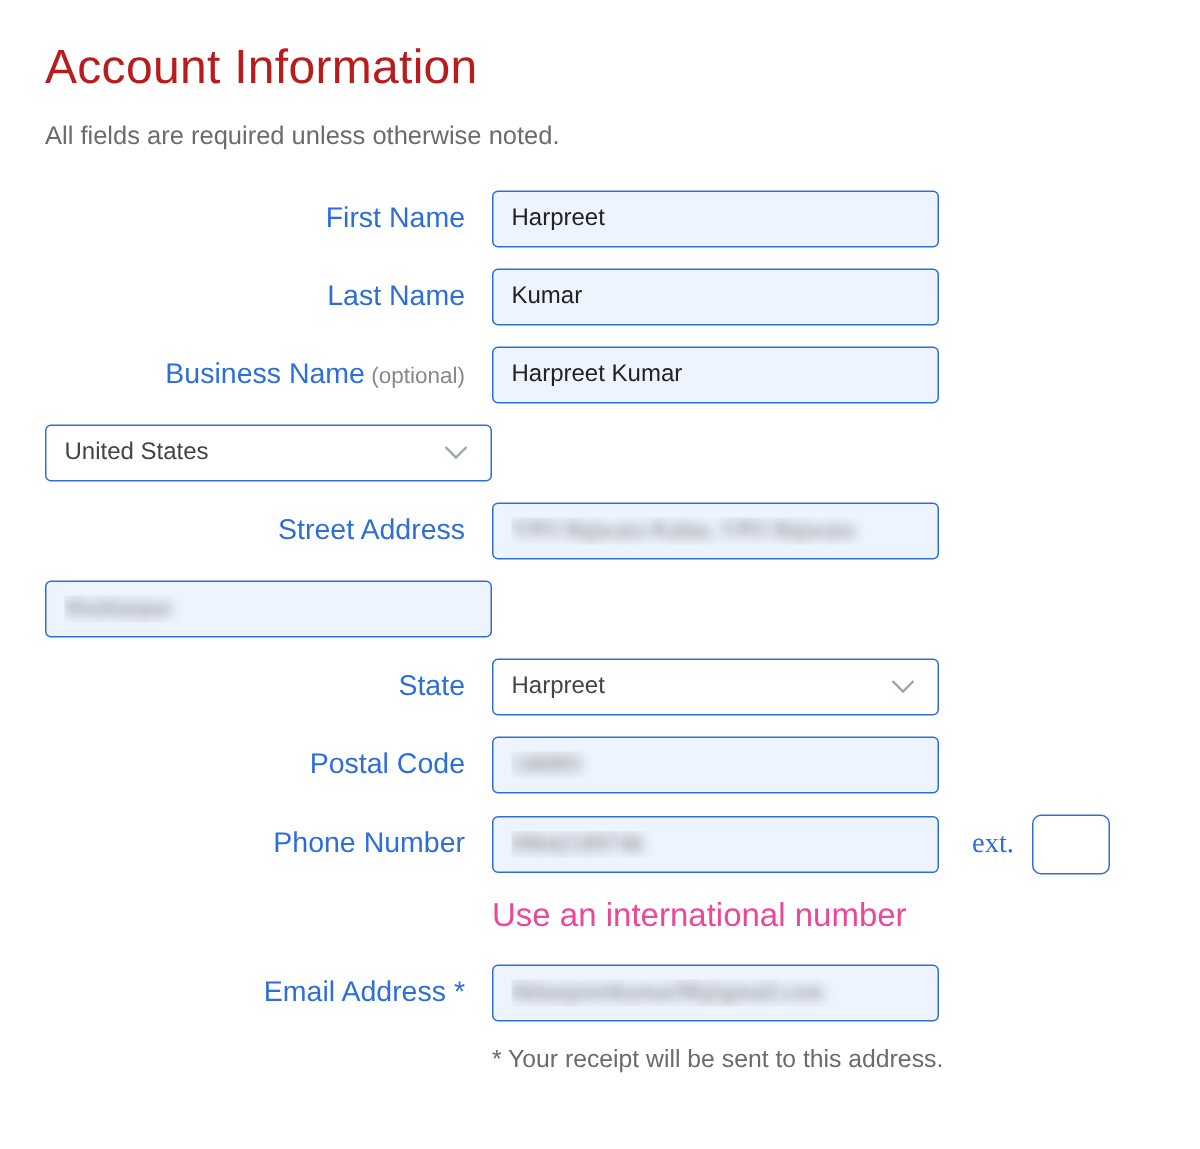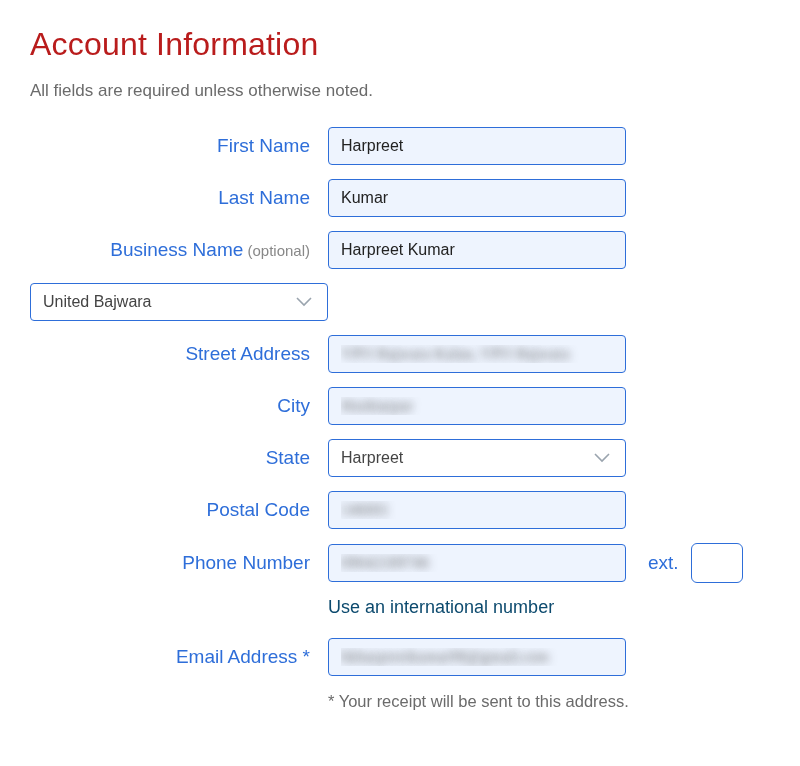--- a/index.html
+++ b/index.html
@@ -79,40 +79,41 @@
     right: 14px;
     top: 50%;
     transform: translateY(-50%);
     pointer-events: none;
   }
   .chev svg { display: block; }
   .ext-label {
     color: #2e6ed9;
     font-size: 19px;
     margin: 0 12px 0 22px;
+    font-family: Liberation Serif, serif;
   }
   .ext-input {
     width: 52px;
     height: 40px;
     border: 1px solid #2e6ed9;
     border-radius: 6px;
     background: #fff;
     padding: 0 6px;
     font-size: 16px;
     outline: none;
   }
   .sub-row {
     margin-left: 298px;
     padding-left: 0;
     margin-top: 6px;
     margin-bottom: 20px;
   }
   .link {
-    color: #0c4a6e;
-    font-size: 18px;
+    color: #ec4899;
+    font-size: 22px;
     cursor: pointer;
   }
   .note {
     margin-left: 298px;
     width: 320px;
     color: #6b6b6b;
     font-size: 16.5px;
     line-height: 1.35;
     margin-top: 8px;
   }
@@ -150,39 +151,38 @@
       <span>Business Name</span><span class="optional"> (optional)</span>
     </div>
     <div class="field-col">
       <input class="input" value="Harpreet Kumar" style="">
     </div>
   </div>
 
   <div class="row">
     <div class="field-col">
       <div class="select">
-        <span>United Bajwara</span>
+        <span>United States</span>
         <span class="chev">
           <svg width="18" height="12" viewBox="0 0 18 12">
               <polyline points="2,2 9,9 16,2" fill="none" stroke="#9aa4ae" stroke-width="1.6"></polyline>
             </svg>
         </span>
       </div>
     </div>
   </div>
 
   <div class="row">
     <div class="label-col">Street Address</div>
     <div class="field-col">
       <input class="input redacted" value="VPO Bajwara Kalan, VPO Bajwara" style="">
     </div>
   </div>
 
   <div class="row">
-    <div class="label-col">City</div>
     <div class="field-col">
       <input class="input redacted" value="Hoshiarpur" style="">
     </div>
   </div>
 
   <div class="row">
     <div class="label-col">State</div>
     <div class="field-col">
       <div class="select">
         <span>Harpreet</span>

